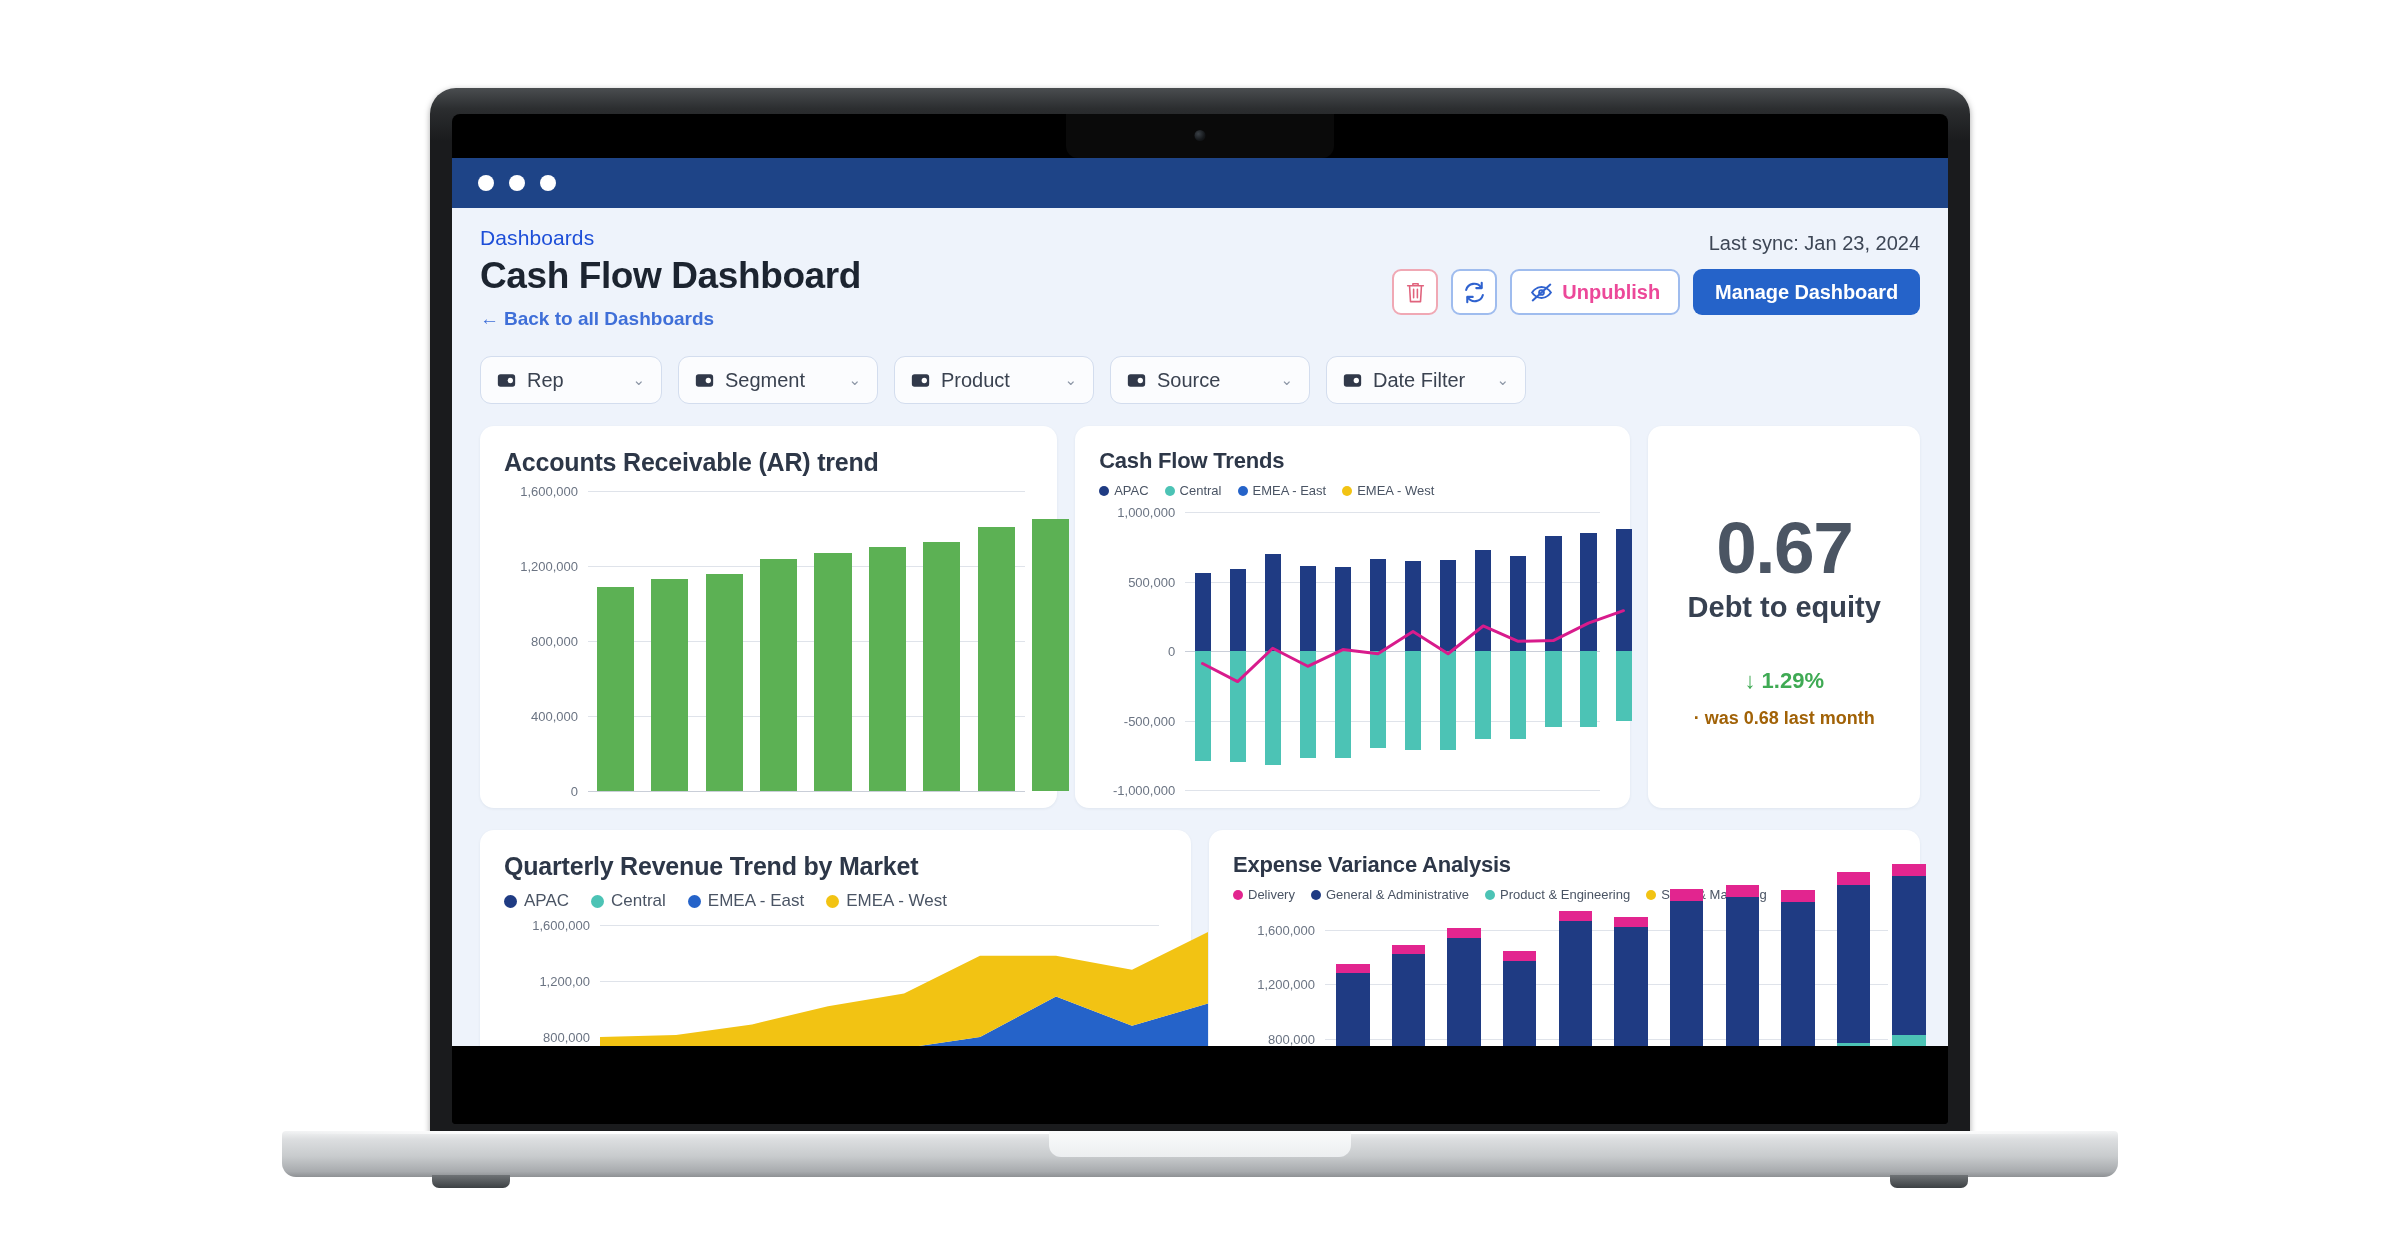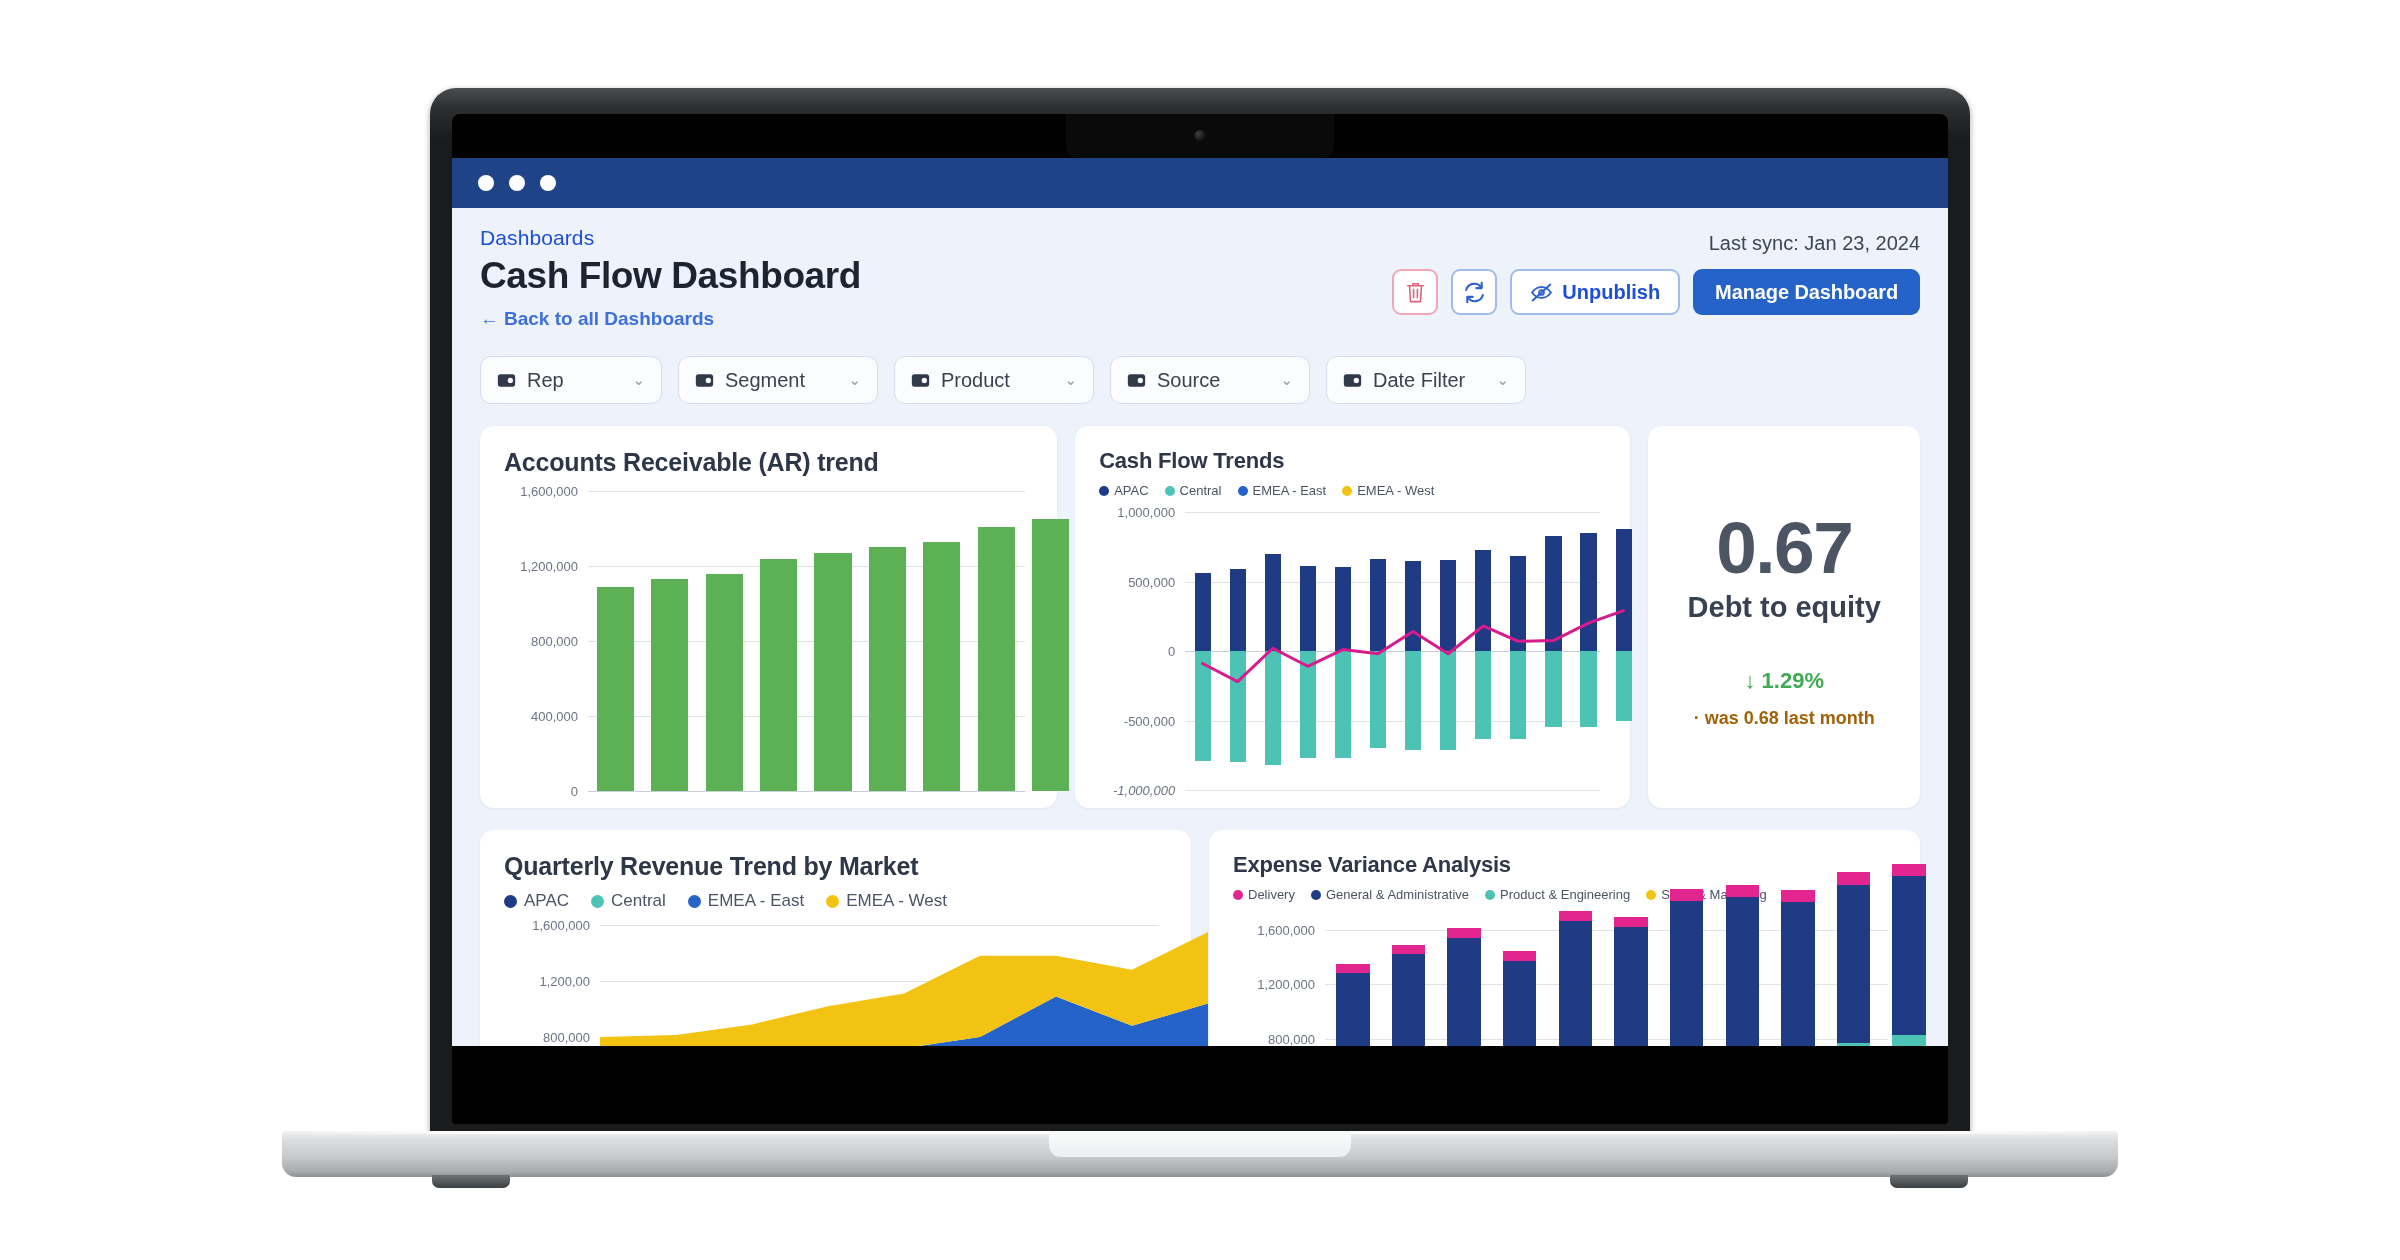--- a/index.html
+++ b/index.html
@@ -82,21 +82,21 @@
   .btn-row { display:flex; gap:13px; margin-top:14px; justify-content:flex-end; align-items:center; }
   .icon-btn {
     width:46px; height:46px; border-radius:9px; background:#fff;
     display:flex; align-items:center; justify-content:center;
   }
   .icon-btn.danger { border:2px solid #f0a8b4; }
   .icon-btn.info   { border:2px solid #9fbcee; }
   .btn-outline {
     height:46px; border:2px solid #9fbcee; border-radius:9px; background:#fff;
     display:flex; align-items:center; gap:9px; padding:0 18px;
-    color:#1d4ed8; font-size:20px; font-weight:bold;
+    color:#ec4899; font-size:20px; font-weight:bold;
   }
   .btn-primary {
     height:46px; border-radius:9px; background:#2563c9;
     display:flex; align-items:center; padding:0 22px;
     color:#fff; font-size:20px; font-weight:bold; letter-spacing:-.1px;
   }
 
   .filters { display:flex; gap:16px; margin-top:26px; }
   .filter {
     height:48px; border:1.5px solid #d3ddee; border-radius:11px; background:#fbfcfe;
@@ -276,21 +276,21 @@
                     <span class="dot" style="background: rgb(37, 99, 201);"></span>
                     <span>EMEA - East</span>
                   </div>
                   <div class="lg-item">
                     <span class="dot" style="background: rgb(242, 195, 19);"></span>
                     <span>EMEA - West</span>
                   </div>
                 </div>
               <div class="plot" id="plot-cf" style="height:278px;margin-left:86px;margin-right:6px">
                   <div class="gridline" style="top: 278px;"></div>
-                  <div class="ylab" style="top: 278px; font-style: italic;">-1,000,000</div>
+                  <div class="ylab" style="top: 278px;">-1,000,000</div>
                   <div class="gridline" style="top: 208.5px;"></div>
                   <div class="ylab" style="top: 208.5px;">-500,000</div>
                   <div class="gridline zeroline" style="top: 139px;"></div>
                   <div class="ylab" style="top: 139px;">0</div>
                   <div class="gridline" style="top: 69.5px;"></div>
                   <div class="ylab" style="top: 69.5px;">500,000</div>
                   <div class="gridline" style="top: 0px;"></div>
                   <div class="ylab" style="top: 0px;">1,000,000</div>
                   <div style="position: absolute; left: 9.47077px; top: 61.16px; width: 16.1354px; height: 77.84px; background: rgb(31, 59, 131);"></div>
                   <div style="position: absolute; left: 9.47077px; top: 139px; width: 16.1354px; height: 109.81px; background: rgb(76, 195, 181);"></div>

